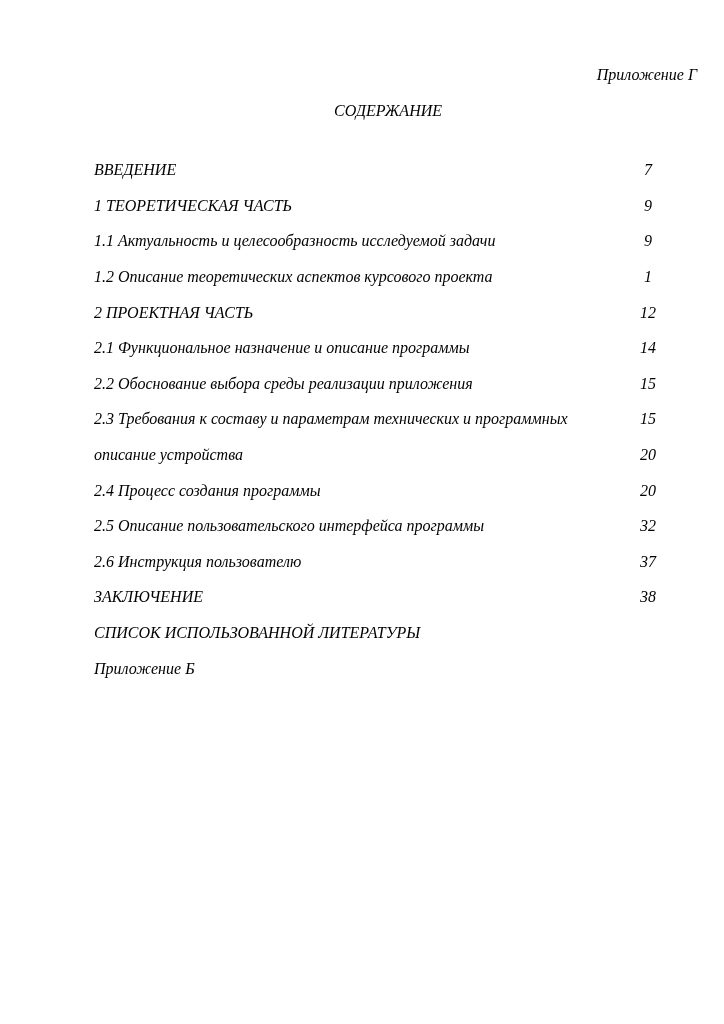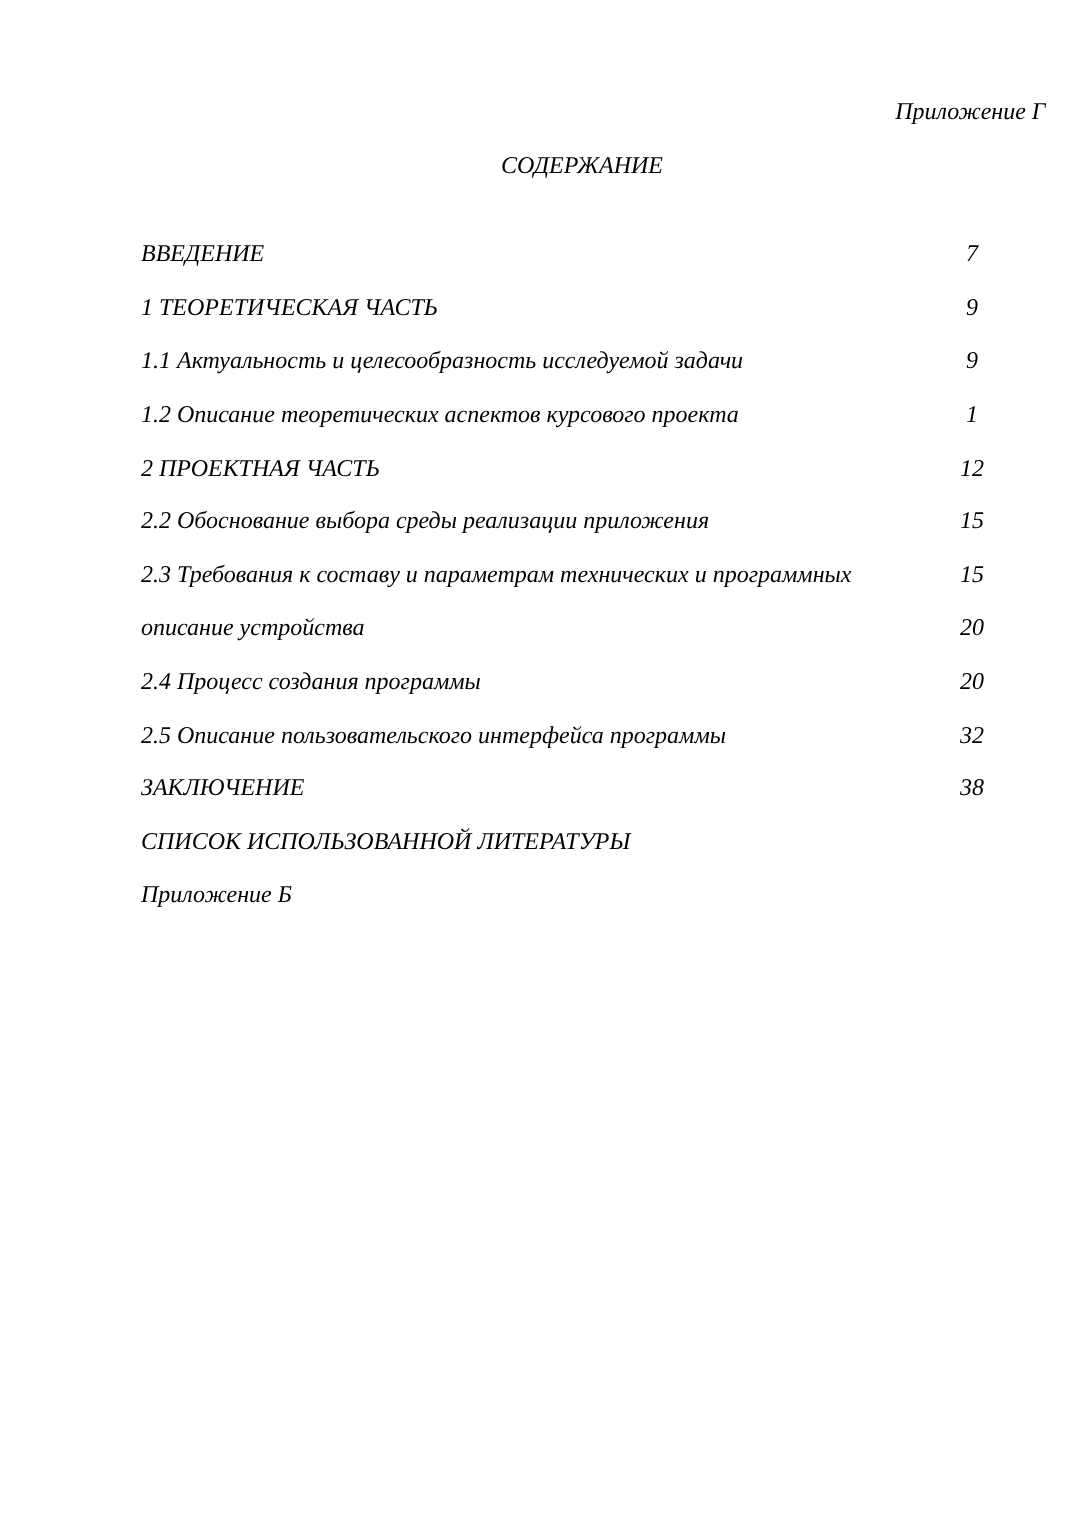--- a/index.html
+++ b/index.html
@@ -87,20 +87,24 @@
       <div class="toc-row">
         <span class="toc-label">1.2 Описание теоретических аспектов курсового проекта</span>
         <span class="toc-page">1</span>
       </div>
 
       <div class="toc-row">
         <span class="toc-label">2 ПРОЕКТНАЯ ЧАСТЬ</span>
         <span class="toc-page">12</span>
       </div>
 
+      <div class="toc-row">
+        <span class="toc-label">2.1 Функциональное назначение и описание программы</span>
+        <span class="toc-page">14</span>
+      </div>
 
       <div class="toc-row">
         <span class="toc-label">2.2 Обоснование выбора среды реализации приложения</span>
         <span class="toc-page">15</span>
       </div>
 
       <div class="toc-row">
         <span class="toc-label">2.3 Требования к составу и параметрам технических и программных</span>
         <span class="toc-page">15</span>
       </div>
@@ -113,20 +117,24 @@
       <div class="toc-row">
         <span class="toc-label">2.4 Процесс создания программы</span>
         <span class="toc-page">20</span>
       </div>
 
       <div class="toc-row">
         <span class="toc-label">2.5 Описание пользовательского интерфейса программы</span>
         <span class="toc-page">32</span>
       </div>
 
+      <div class="toc-row">
+        <span class="toc-label">2.6 Инструкция пользователю</span>
+        <span class="toc-page">37</span>
+      </div>
 
       <div class="toc-row">
         <span class="toc-label">ЗАКЛЮЧЕНИЕ</span>
         <span class="toc-page">38</span>
       </div>
 
       <div class="toc-row">
         <span class="toc-label">СПИСОК ИСПОЛЬЗОВАННОЙ ЛИТЕРАТУРЫ</span>
         <span class="toc-page"></span>
       </div>

